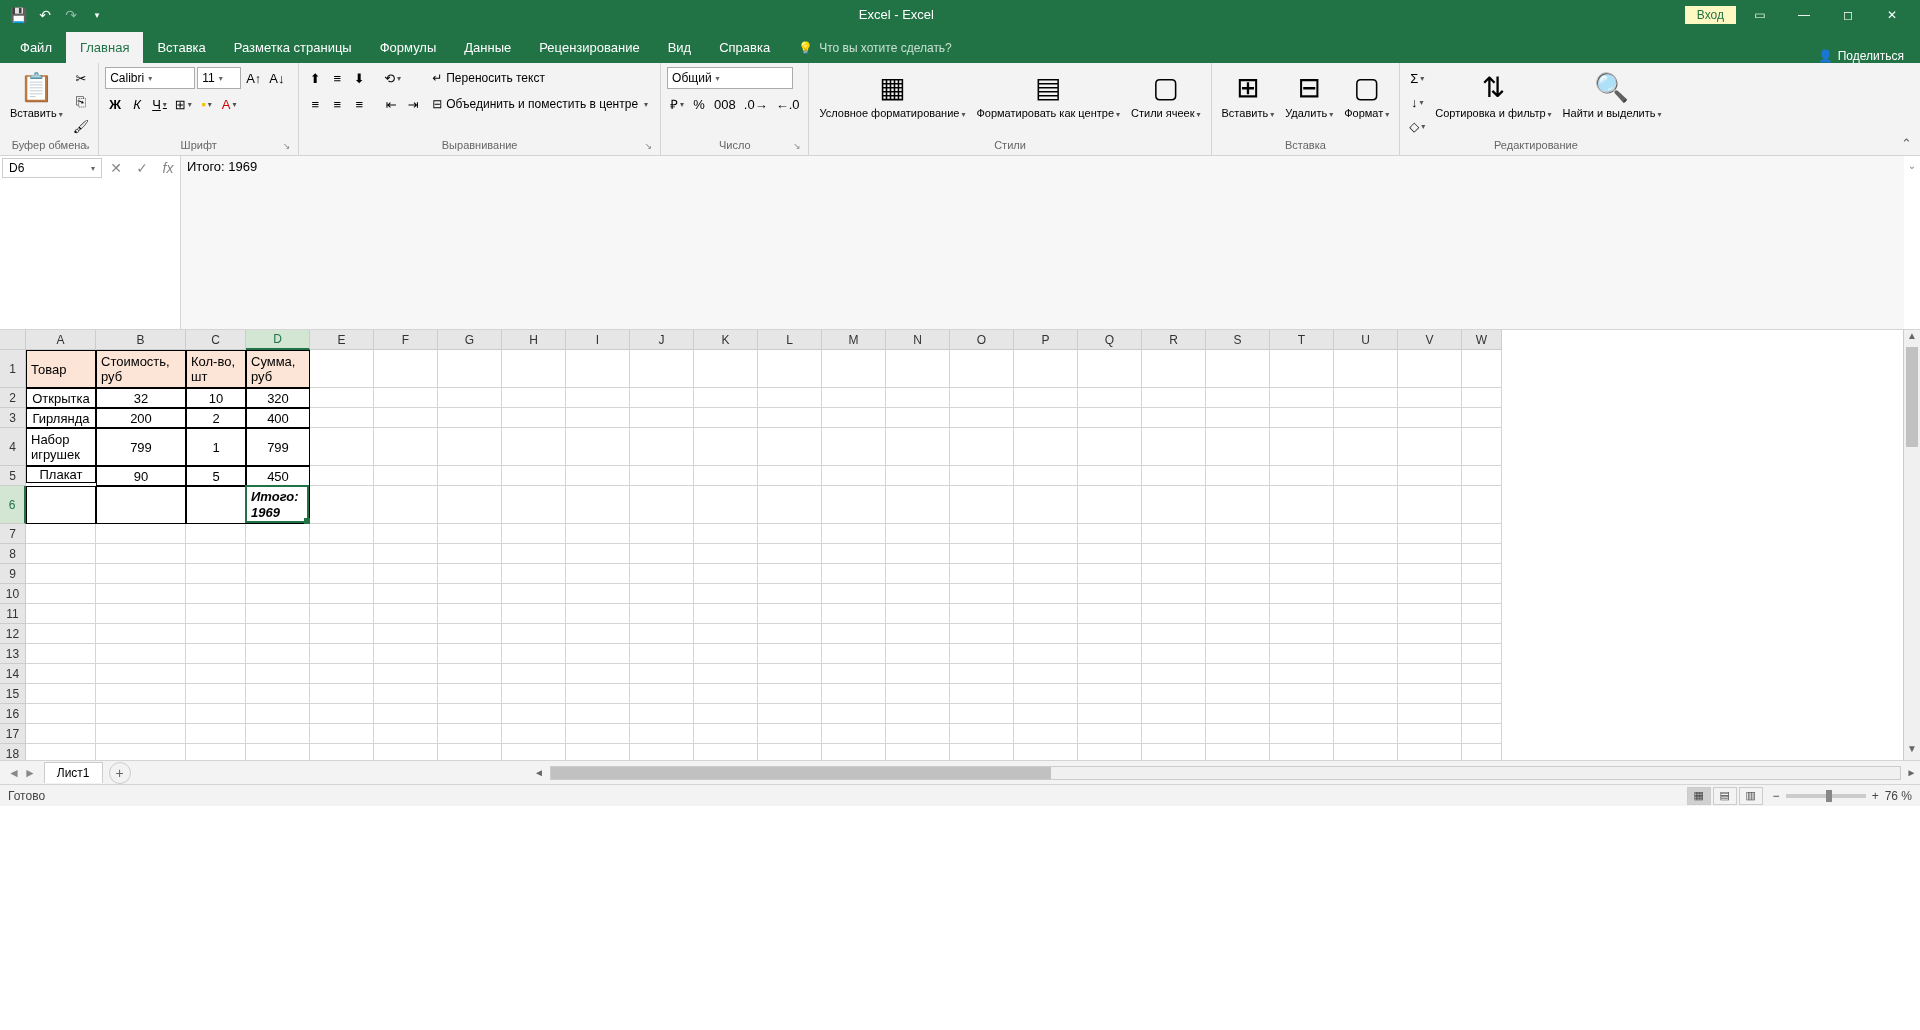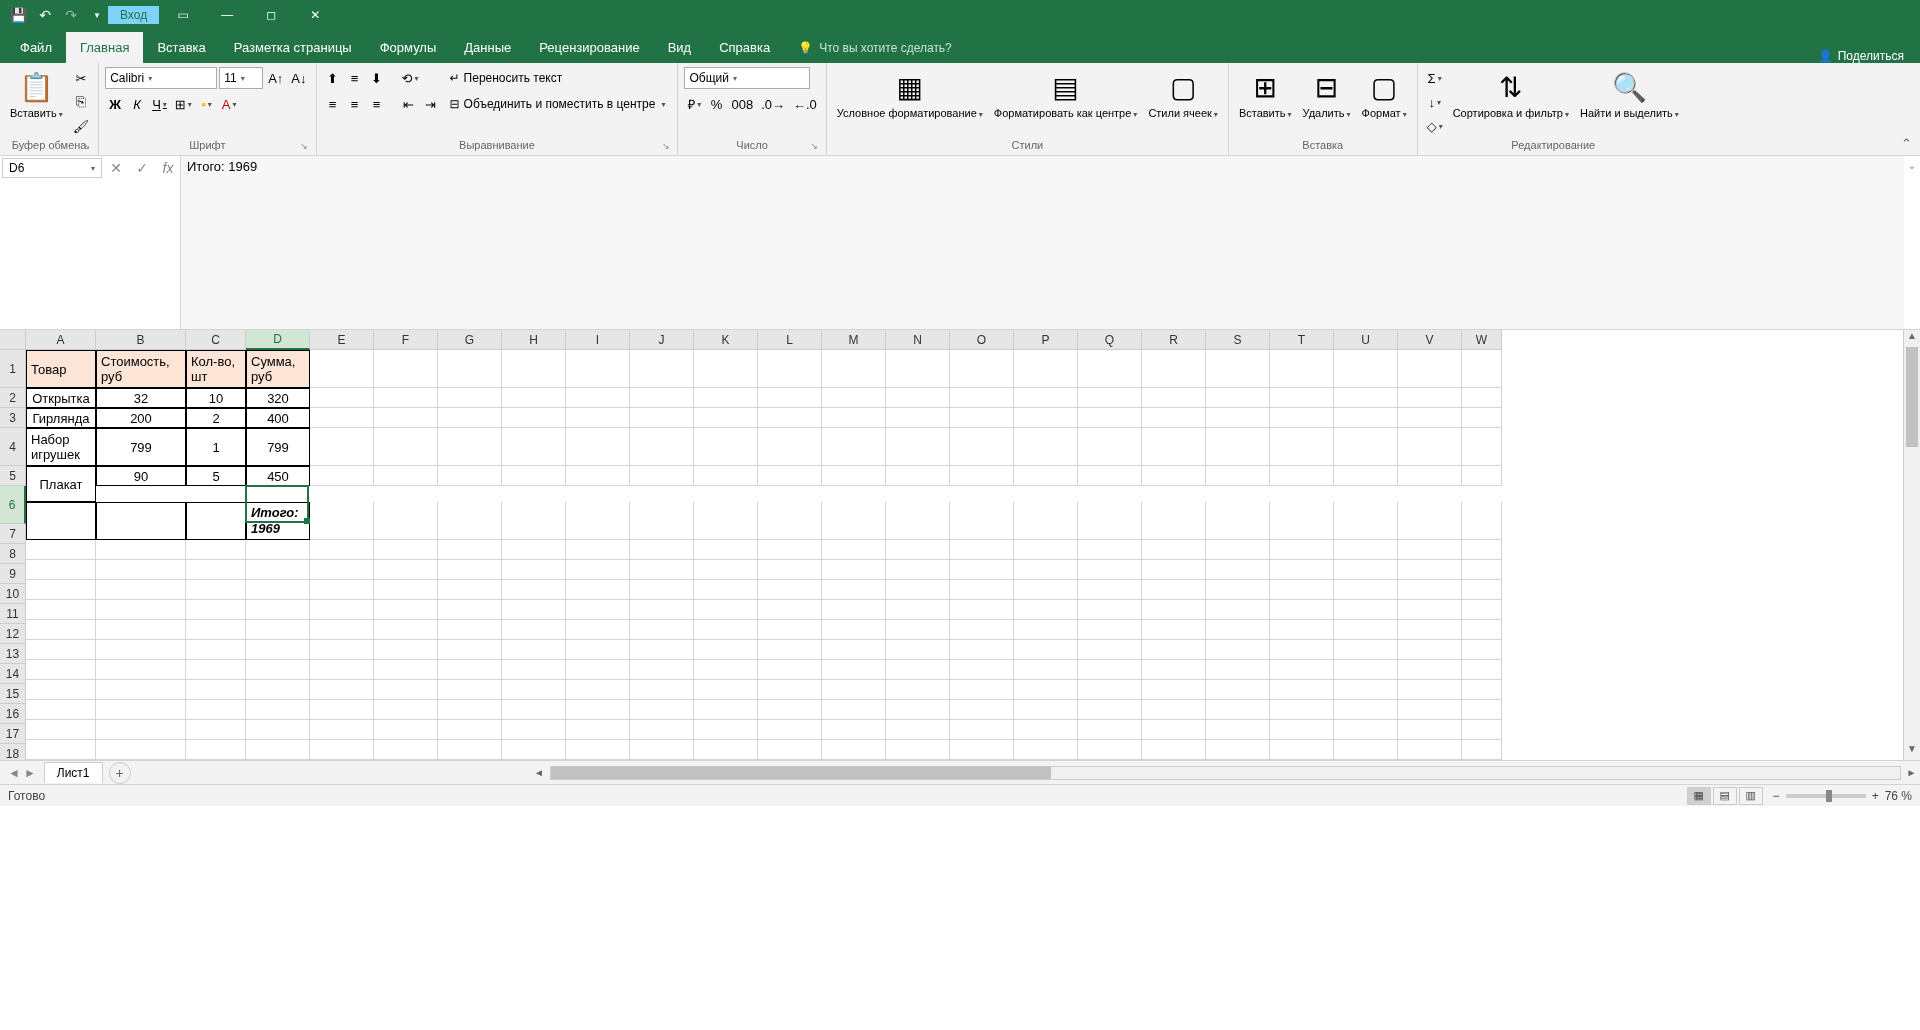--- a/index.html
+++ b/index.html
@@ -4,21 +4,21 @@
 <style>
 * { margin: 0; padding: 0; box-sizing: border-box; font-family: 'Segoe UI', Tahoma, sans-serif; font-size: 12px; }
 body { background: #fff; overflow: hidden; user-select: none; }
 
 
 .titlebar { background: #217346; height: 29px; display: flex; align-items: center; color: #fff; }
 .qat { display: flex; align-items: center; gap: 4px; padding-left: 8px; }
 .qat-btn { width: 22px; height: 22px; display: flex; align-items: center; justify-content: center; cursor: pointer; color: #fff; font-size: 14px; }
 .title-center { flex: 1; text-align: center; font-size: 13px; }
 .title-right { display: flex; align-items: center; gap: 4px; padding-right: 8px; }
-.vhod-btn { background: #7dd3fc; color: #217346; padding: 2px 12px; font-size: 12px; cursor: pointer; }
+.vhod-btn { background: #fef9c3; color: #217346; padding: 2px 12px; font-size: 12px; cursor: pointer; }
 .win-btn { width: 40px; height: 29px; display: flex; align-items: center; justify-content: center; cursor: pointer; font-size: 12px; }
 
 
 .tabs { background: #217346; height: 34px; display: flex; align-items: flex-end; padding-left: 6px; }
 .tab { padding: 8px 14px; color: #fff; cursor: pointer; font-size: 13px; }
 .tab.active { background: #f3f3f3; color: #217346; }
 .tabs-right { margin-left: auto; display: flex; align-items: center; padding-right: 16px; color: #fff; gap: 16px; }
 .tell-me { display: flex; align-items: center; gap: 6px; color: #c8e0d2; font-size: 13px; padding: 8px 14px; }
 .share { display: flex; align-items: center; gap: 4px; cursor: pointer; font-size: 13px; }
 
@@ -98,20 +98,21 @@
 </head>
 <body>
 
 <div class="titlebar">
   <div class="qat">
     <div class="qat-btn">💾</div>
     <div class="qat-btn">↶</div>
     <div class="qat-btn" style="opacity:.5">↷</div>
     <div class="qat-btn" style="font-size:9px">▾</div>
   </div>
+  <div class="title-center">Excel - Excel</div>
   <div class="title-right">
     <div class="vhod-btn">Вход</div>
     <div class="win-btn">▭</div>
     <div class="win-btn">—</div>
     <div class="win-btn">◻</div>
     <div class="win-btn">✕</div>
   </div>
 </div>
 
 <div class="tabs">
@@ -150,21 +151,21 @@
         <div class="small-btn">🖌</div>
       </div>
     </div>
     <div class="group-label dl">Буфер обмена</div>
   </div>
 
   <div class="group" style="min-width:200px">
     <div class="group-body">
       <div class="col" style="gap:4px">
         <div class="row">
-          <div class="sel" style="width:112px">
+          <div class="sel" style="width:90px">
             <span class="val">Calibri</span>
               <span class="arr">▾</span>
           </div>
           <div class="sel" style="width:44px">
             <span class="val">11</span>
               <span class="arr">▾</span>
           </div>
           <div class="small-btn">A↑</div>
           <div class="small-btn">A↓</div>
         </div>
@@ -452,21 +453,21 @@
             <div class="cell" style="width: 64px; height: 38px;"></div>
             <div class="cell" style="width: 64px; height: 38px;"></div>
             <div class="cell" style="width: 64px; height: 38px;"></div>
             <div class="cell" style="width: 64px; height: 38px;"></div>
             <div class="cell" style="width: 64px; height: 38px;"></div>
             <div class="cell" style="width: 64px; height: 38px;"></div>
             <div class="cell" style="width: 64px; height: 38px;"></div>
             <div class="cell" style="width: 40px; height: 38px;"></div>
           </div>
           <div class="cell-row">
-            <div class="cell brd ctr" style="width: 70px; height: 36px;">Плакат</div>
+            <div class="cell brd ctr" style="width: 70px; height: 17px;">Плакат</div>
             <div class="cell brd ctr" style="width: 90px; height: 20px;">90</div>
             <div class="cell brd ctr" style="width: 60px; height: 20px;">5</div>
             <div class="cell brd ctr" style="width: 64px; height: 20px;">450</div>
             <div class="cell" style="width: 64px; height: 20px;"></div>
             <div class="cell" style="width: 64px; height: 20px;"></div>
             <div class="cell" style="width: 64px; height: 20px;"></div>
             <div class="cell" style="width: 64px; height: 20px;"></div>
             <div class="cell" style="width: 64px; height: 20px;"></div>
             <div class="cell" style="width: 64px; height: 20px;"></div>
             <div class="cell" style="width: 64px; height: 20px;"></div>

